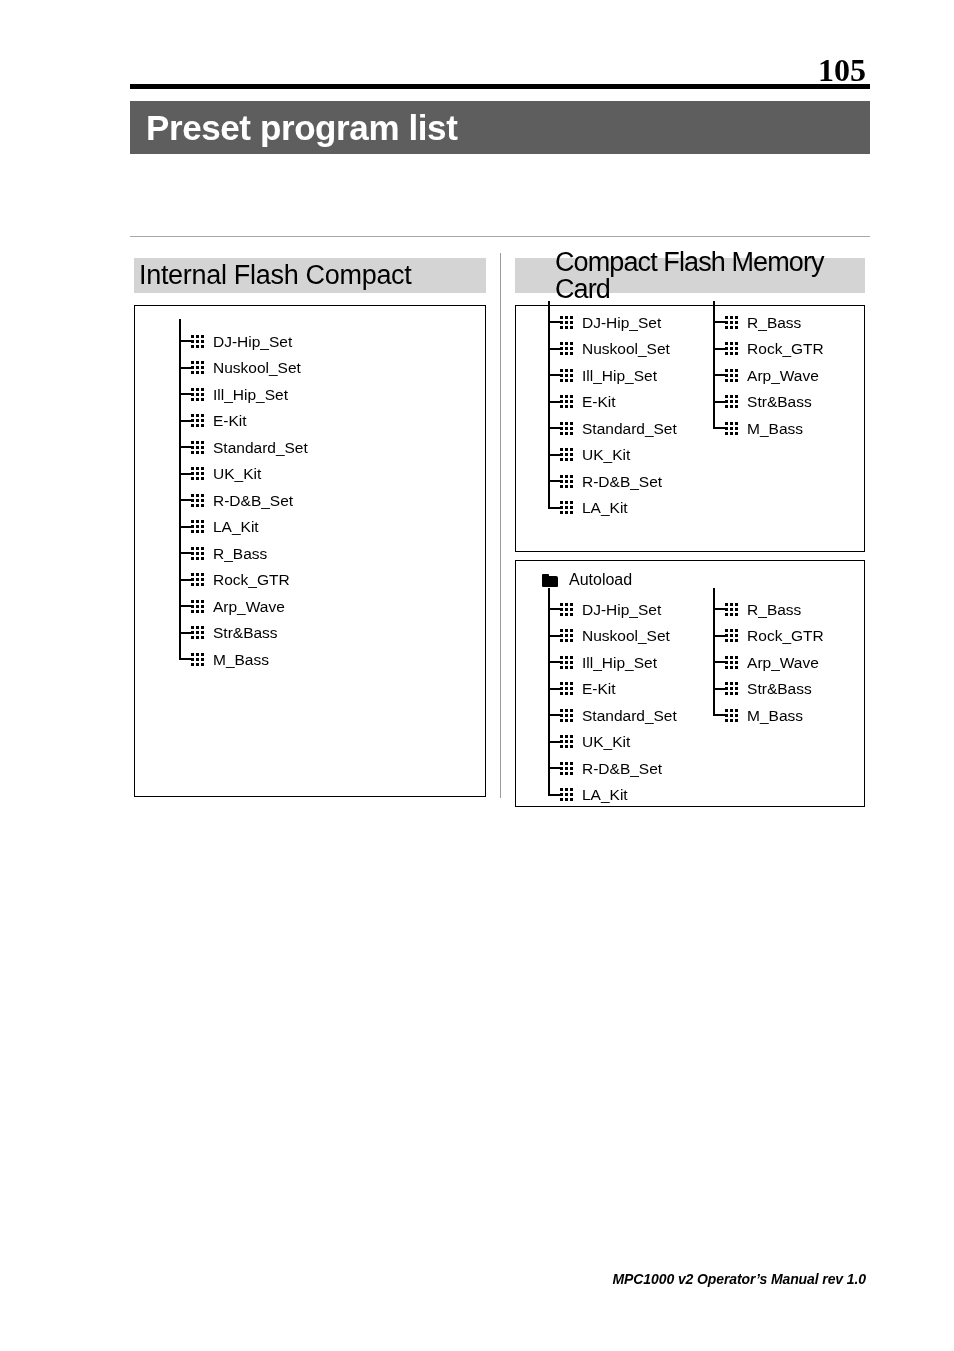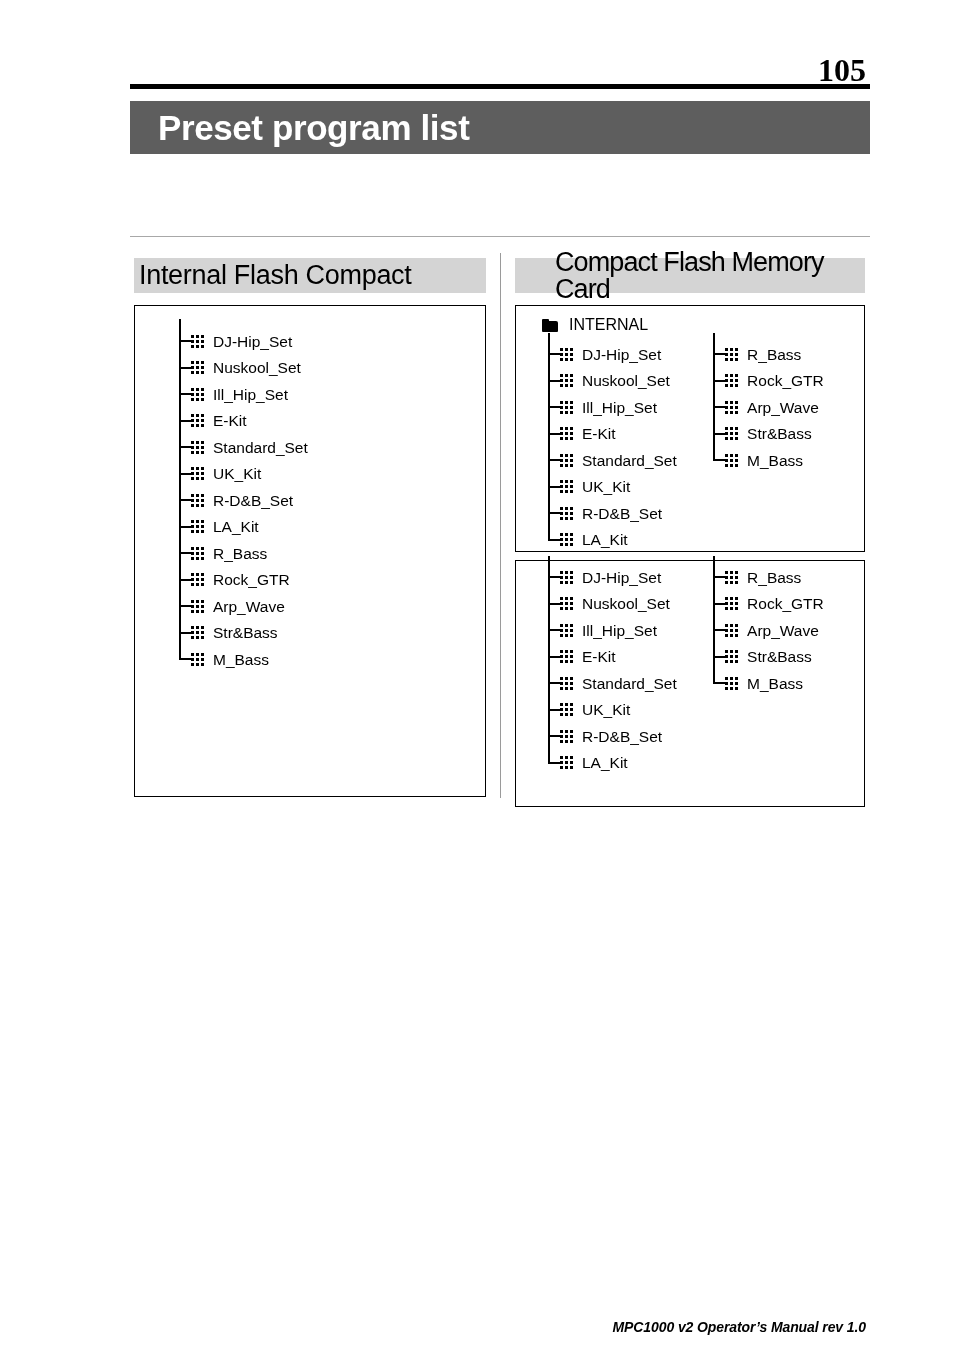--- a/index.html
+++ b/index.html
@@ -46,21 +46,21 @@
     height: 53px;
     background: #5e5e5e;
     display: flex;
     align-items: center;
   }
   .title-bar-text {
     color: #ffffff;
     font-size: 35px;
     font-weight: bold;
     line-height: 1;
-    padding-left: 28px;
+    padding-left: 16px;
     letter-spacing: -0.4px;
   }
 
   
   .section-rule {
     position: absolute;
     left: 130px;
     top: 236px;
     width: 740px;
     height: 1px;
@@ -212,21 +212,21 @@
   .cf-tree-wrap {
     position: relative;
     padding-left: 32px;
     padding-top: 3px;
   }
 
   
   .footer {
     position: absolute;
     right: 88px;
-    top: 1320px;
+    top: 1272px;
     font-size: 14px;
     font-weight: bold;
     font-style: italic;
     letter-spacing: -0.1px;
     line-height: 1;
   }
 </style>
 </head>
 <body>
 
@@ -443,239 +443,239 @@
           </div>
         </div>
     </div>
   </div>
 </div>
 
 <div class="col col-right">
   <div class="section-head">Compact Flash Memory Card</div>
 
   <div class="panel panel-cf-1">
+    <div class="cf-tree-wrap">
+      <div class="tree-cols">
+        <div class="tree-col sub-a">
+            <div class="tree" id="tree-cf0a">
+              <div class="trunk" style="height: 207.75px;"></div>
+              <div class="tree-item">
+                <span class="branch"></span>
+                <span class="grid-icon">
+                  <i></i>
+                  <i></i>
+                  <i></i>
+                  <i></i>
+                  <i></i>
+                  <i></i>
+                  <i></i>
+                  <i></i>
+                  <i></i>
+                </span>
+                <span class="item-label">DJ-Hip_Set</span>
+              </div>
+              <div class="tree-item">
+                <span class="branch"></span>
+                <span class="grid-icon">
+                  <i></i>
+                  <i></i>
+                  <i></i>
+                  <i></i>
+                  <i></i>
+                  <i></i>
+                  <i></i>
+                  <i></i>
+                  <i></i>
+                </span>
+                <span class="item-label">Nuskool_Set</span>
+              </div>
+              <div class="tree-item">
+                <span class="branch"></span>
+                <span class="grid-icon">
+                  <i></i>
+                  <i></i>
+                  <i></i>
+                  <i></i>
+                  <i></i>
+                  <i></i>
+                  <i></i>
+                  <i></i>
+                  <i></i>
+                </span>
+                <span class="item-label">Ill_Hip_Set</span>
+              </div>
+              <div class="tree-item">
+                <span class="branch"></span>
+                <span class="grid-icon">
+                  <i></i>
+                  <i></i>
+                  <i></i>
+                  <i></i>
+                  <i></i>
+                  <i></i>
+                  <i></i>
+                  <i></i>
+                  <i></i>
+                </span>
+                <span class="item-label">E-Kit</span>
+              </div>
+              <div class="tree-item">
+                <span class="branch"></span>
+                <span class="grid-icon">
+                  <i></i>
+                  <i></i>
+                  <i></i>
+                  <i></i>
+                  <i></i>
+                  <i></i>
+                  <i></i>
+                  <i></i>
+                  <i></i>
+                </span>
+                <span class="item-label">Standard_Set</span>
+              </div>
+              <div class="tree-item">
+                <span class="branch"></span>
+                <span class="grid-icon">
+                  <i></i>
+                  <i></i>
+                  <i></i>
+                  <i></i>
+                  <i></i>
+                  <i></i>
+                  <i></i>
+                  <i></i>
+                  <i></i>
+                </span>
+                <span class="item-label">UK_Kit</span>
+              </div>
+              <div class="tree-item">
+                <span class="branch"></span>
+                <span class="grid-icon">
+                  <i></i>
+                  <i></i>
+                  <i></i>
+                  <i></i>
+                  <i></i>
+                  <i></i>
+                  <i></i>
+                  <i></i>
+                  <i></i>
+                </span>
+                <span class="item-label">R-D&amp;B_Set</span>
+              </div>
+              <div class="tree-item">
+                <span class="branch"></span>
+                <span class="grid-icon">
+                  <i></i>
+                  <i></i>
+                  <i></i>
+                  <i></i>
+                  <i></i>
+                  <i></i>
+                  <i></i>
+                  <i></i>
+                  <i></i>
+                </span>
+                <span class="item-label">LA_Kit</span>
+              </div>
+            </div>
+          </div>
+        <div class="tree-col sub-b">
+            <div class="tree" id="tree-cf0b">
+              <div class="trunk" style="height: 128.25px;"></div>
+              <div class="tree-item">
+                <span class="branch"></span>
+                <span class="grid-icon">
+                  <i></i>
+                  <i></i>
+                  <i></i>
+                  <i></i>
+                  <i></i>
+                  <i></i>
+                  <i></i>
+                  <i></i>
+                  <i></i>
+                </span>
+                <span class="item-label">R_Bass</span>
+              </div>
+              <div class="tree-item">
+                <span class="branch"></span>
+                <span class="grid-icon">
+                  <i></i>
+                  <i></i>
+                  <i></i>
+                  <i></i>
+                  <i></i>
+                  <i></i>
+                  <i></i>
+                  <i></i>
+                  <i></i>
+                </span>
+                <span class="item-label">Rock_GTR</span>
+              </div>
+              <div class="tree-item">
+                <span class="branch"></span>
+                <span class="grid-icon">
+                  <i></i>
+                  <i></i>
+                  <i></i>
+                  <i></i>
+                  <i></i>
+                  <i></i>
+                  <i></i>
+                  <i></i>
+                  <i></i>
+                </span>
+                <span class="item-label">Arp_Wave</span>
+              </div>
+              <div class="tree-item">
+                <span class="branch"></span>
+                <span class="grid-icon">
+                  <i></i>
+                  <i></i>
+                  <i></i>
+                  <i></i>
+                  <i></i>
+                  <i></i>
+                  <i></i>
+                  <i></i>
+                  <i></i>
+                </span>
+                <span class="item-label">Str&amp;Bass</span>
+              </div>
+              <div class="tree-item">
+                <span class="branch"></span>
+                <span class="grid-icon">
+                  <i></i>
+                  <i></i>
+                  <i></i>
+                  <i></i>
+                  <i></i>
+                  <i></i>
+                  <i></i>
+                  <i></i>
+                  <i></i>
+                </span>
+                <span class="item-label">M_Bass</span>
+              </div>
+            </div>
+          </div>
+      </div>
+    </div>
+  </div>
+
+  <div class="panel panel-cf-2">
     <div class="folder-row">
       <span class="folder-icon">
         <span class="tab"></span>
           <span class="body"></span>
       </span>
-      <span class="folder-label">INTERNAL</span>
+      <span class="folder-label">Autoload</span>
     </div>
-    <div class="cf-tree-wrap">
-      <div class="tree-cols">
-        <div class="tree-col sub-a">
-            <div class="tree" id="tree-cf0a">
-              <div class="trunk" style="height: 207.75px;"></div>
-              <div class="tree-item">
-                <span class="branch"></span>
-                <span class="grid-icon">
-                  <i></i>
-                  <i></i>
-                  <i></i>
-                  <i></i>
-                  <i></i>
-                  <i></i>
-                  <i></i>
-                  <i></i>
-                  <i></i>
-                </span>
-                <span class="item-label">DJ-Hip_Set</span>
-              </div>
-              <div class="tree-item">
-                <span class="branch"></span>
-                <span class="grid-icon">
-                  <i></i>
-                  <i></i>
-                  <i></i>
-                  <i></i>
-                  <i></i>
-                  <i></i>
-                  <i></i>
-                  <i></i>
-                  <i></i>
-                </span>
-                <span class="item-label">Nuskool_Set</span>
-              </div>
-              <div class="tree-item">
-                <span class="branch"></span>
-                <span class="grid-icon">
-                  <i></i>
-                  <i></i>
-                  <i></i>
-                  <i></i>
-                  <i></i>
-                  <i></i>
-                  <i></i>
-                  <i></i>
-                  <i></i>
-                </span>
-                <span class="item-label">Ill_Hip_Set</span>
-              </div>
-              <div class="tree-item">
-                <span class="branch"></span>
-                <span class="grid-icon">
-                  <i></i>
-                  <i></i>
-                  <i></i>
-                  <i></i>
-                  <i></i>
-                  <i></i>
-                  <i></i>
-                  <i></i>
-                  <i></i>
-                </span>
-                <span class="item-label">E-Kit</span>
-              </div>
-              <div class="tree-item">
-                <span class="branch"></span>
-                <span class="grid-icon">
-                  <i></i>
-                  <i></i>
-                  <i></i>
-                  <i></i>
-                  <i></i>
-                  <i></i>
-                  <i></i>
-                  <i></i>
-                  <i></i>
-                </span>
-                <span class="item-label">Standard_Set</span>
-              </div>
-              <div class="tree-item">
-                <span class="branch"></span>
-                <span class="grid-icon">
-                  <i></i>
-                  <i></i>
-                  <i></i>
-                  <i></i>
-                  <i></i>
-                  <i></i>
-                  <i></i>
-                  <i></i>
-                  <i></i>
-                </span>
-                <span class="item-label">UK_Kit</span>
-              </div>
-              <div class="tree-item">
-                <span class="branch"></span>
-                <span class="grid-icon">
-                  <i></i>
-                  <i></i>
-                  <i></i>
-                  <i></i>
-                  <i></i>
-                  <i></i>
-                  <i></i>
-                  <i></i>
-                  <i></i>
-                </span>
-                <span class="item-label">R-D&amp;B_Set</span>
-              </div>
-              <div class="tree-item">
-                <span class="branch"></span>
-                <span class="grid-icon">
-                  <i></i>
-                  <i></i>
-                  <i></i>
-                  <i></i>
-                  <i></i>
-                  <i></i>
-                  <i></i>
-                  <i></i>
-                  <i></i>
-                </span>
-                <span class="item-label">LA_Kit</span>
-              </div>
-            </div>
-          </div>
-        <div class="tree-col sub-b">
-            <div class="tree" id="tree-cf0b">
-              <div class="trunk" style="height: 128.25px;"></div>
-              <div class="tree-item">
-                <span class="branch"></span>
-                <span class="grid-icon">
-                  <i></i>
-                  <i></i>
-                  <i></i>
-                  <i></i>
-                  <i></i>
-                  <i></i>
-                  <i></i>
-                  <i></i>
-                  <i></i>
-                </span>
-                <span class="item-label">R_Bass</span>
-              </div>
-              <div class="tree-item">
-                <span class="branch"></span>
-                <span class="grid-icon">
-                  <i></i>
-                  <i></i>
-                  <i></i>
-                  <i></i>
-                  <i></i>
-                  <i></i>
-                  <i></i>
-                  <i></i>
-                  <i></i>
-                </span>
-                <span class="item-label">Rock_GTR</span>
-              </div>
-              <div class="tree-item">
-                <span class="branch"></span>
-                <span class="grid-icon">
-                  <i></i>
-                  <i></i>
-                  <i></i>
-                  <i></i>
-                  <i></i>
-                  <i></i>
-                  <i></i>
-                  <i></i>
-                  <i></i>
-                </span>
-                <span class="item-label">Arp_Wave</span>
-              </div>
-              <div class="tree-item">
-                <span class="branch"></span>
-                <span class="grid-icon">
-                  <i></i>
-                  <i></i>
-                  <i></i>
-                  <i></i>
-                  <i></i>
-                  <i></i>
-                  <i></i>
-                  <i></i>
-                  <i></i>
-                </span>
-                <span class="item-label">Str&amp;Bass</span>
-              </div>
-              <div class="tree-item">
-                <span class="branch"></span>
-                <span class="grid-icon">
-                  <i></i>
-                  <i></i>
-                  <i></i>
-                  <i></i>
-                  <i></i>
-                  <i></i>
-                  <i></i>
-                  <i></i>
-                  <i></i>
-                </span>
-                <span class="item-label">M_Bass</span>
-              </div>
-            </div>
-          </div>
-      </div>
-    </div>
-  </div>
-
-  <div class="panel panel-cf-2">
     <div class="cf-tree-wrap">
       <div class="tree-cols">
         <div class="tree-col sub-a">
             <div class="tree" id="tree-cf1a">
               <div class="trunk" style="height: 207.75px;"></div>
               <div class="tree-item">
                 <span class="branch"></span>
                 <span class="grid-icon">
                   <i></i>
                   <i></i>

